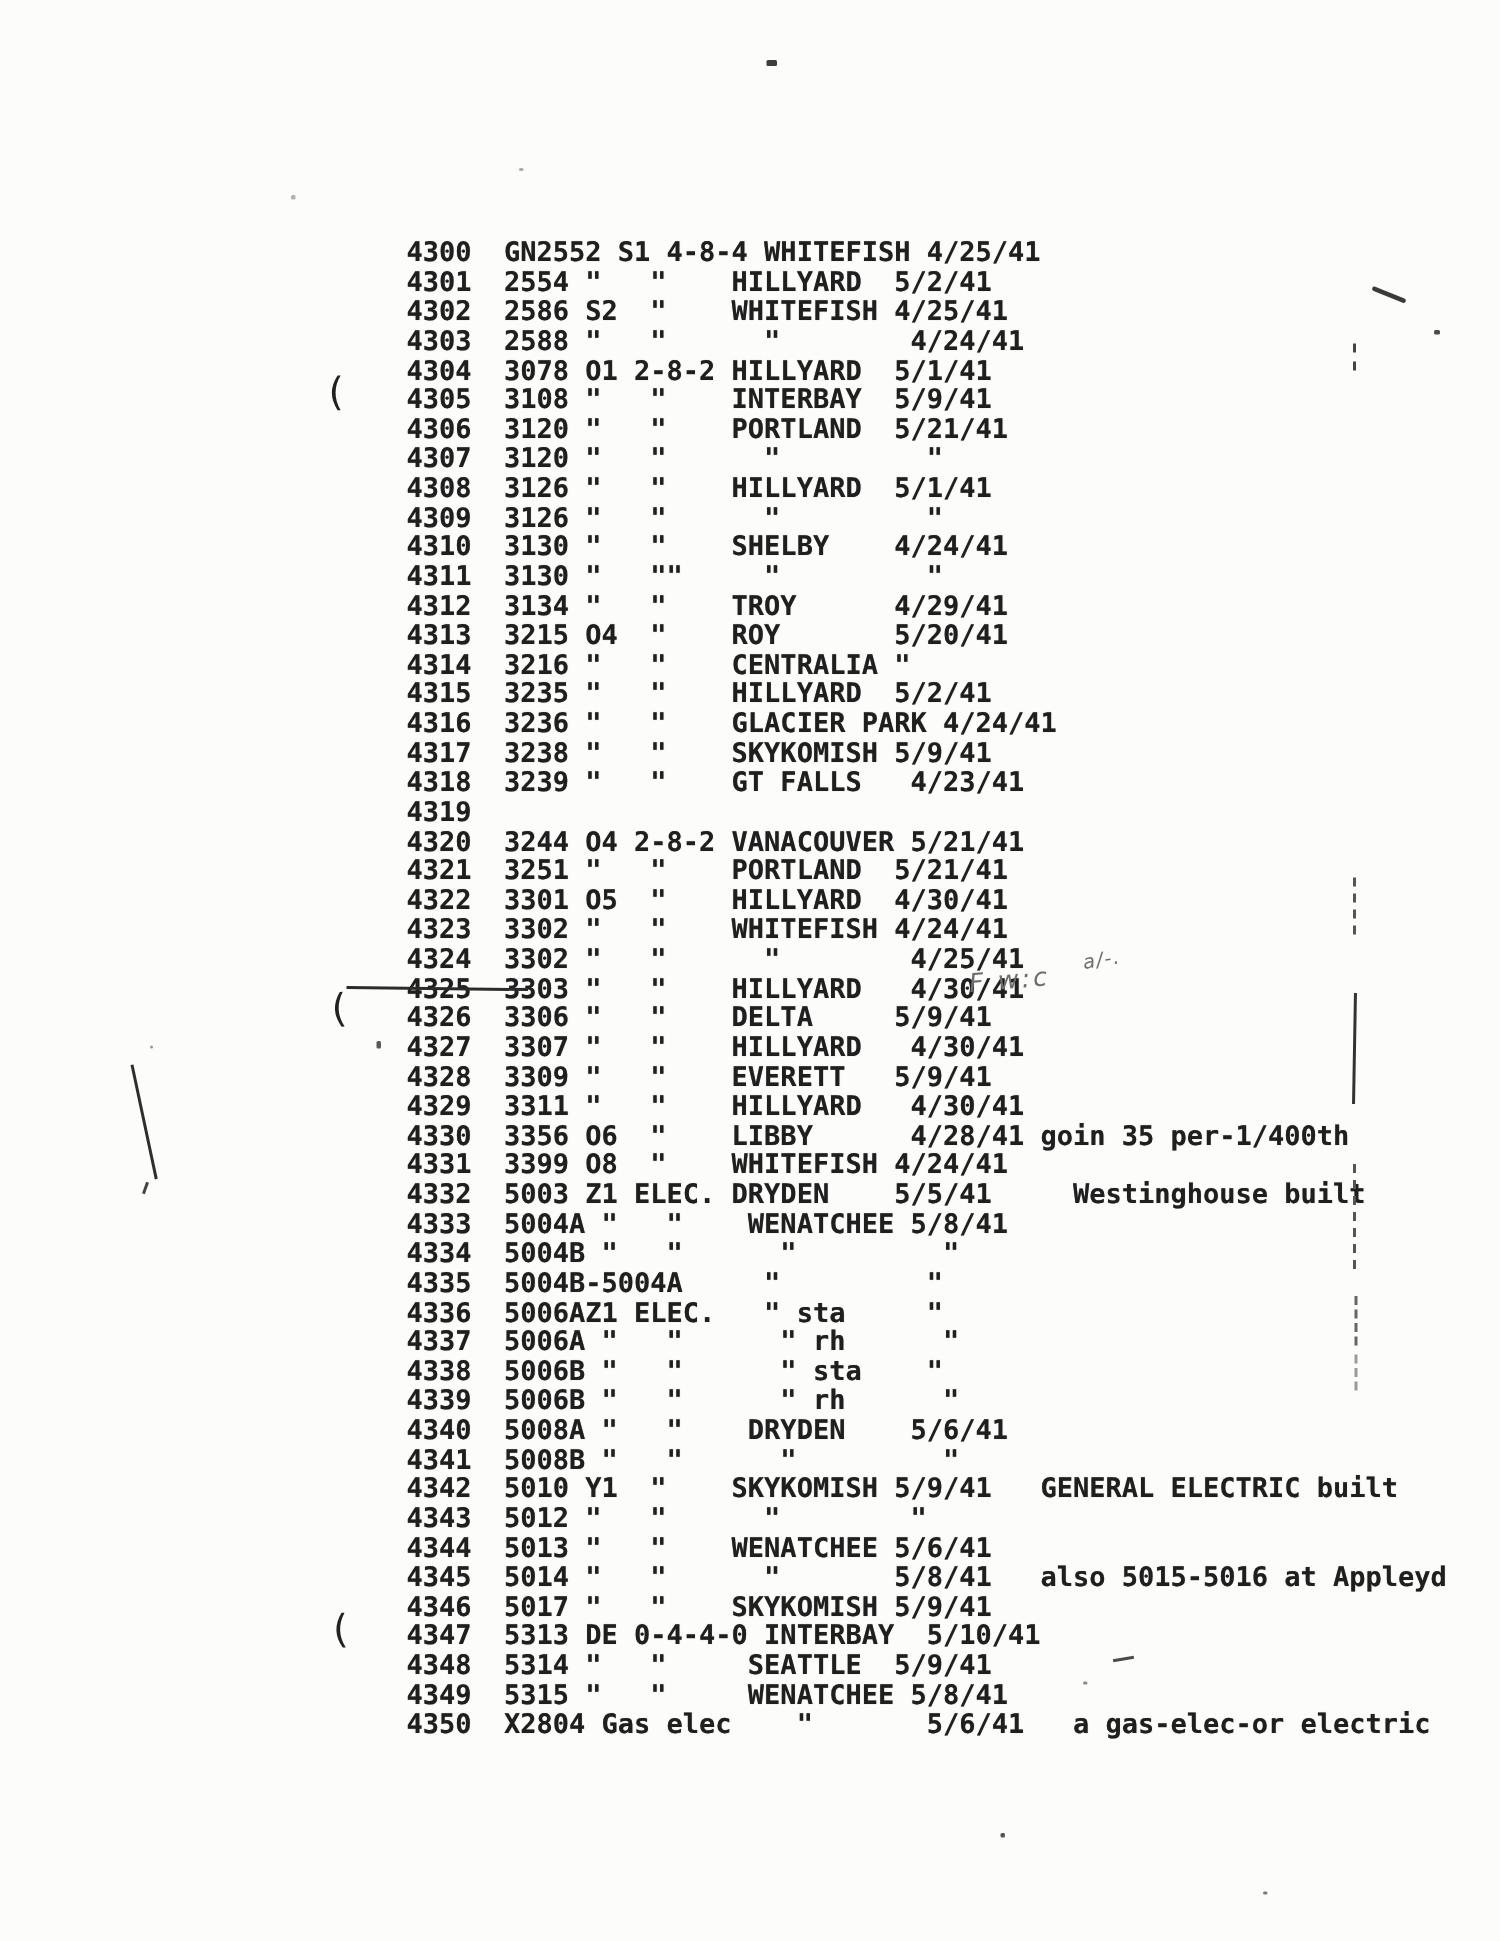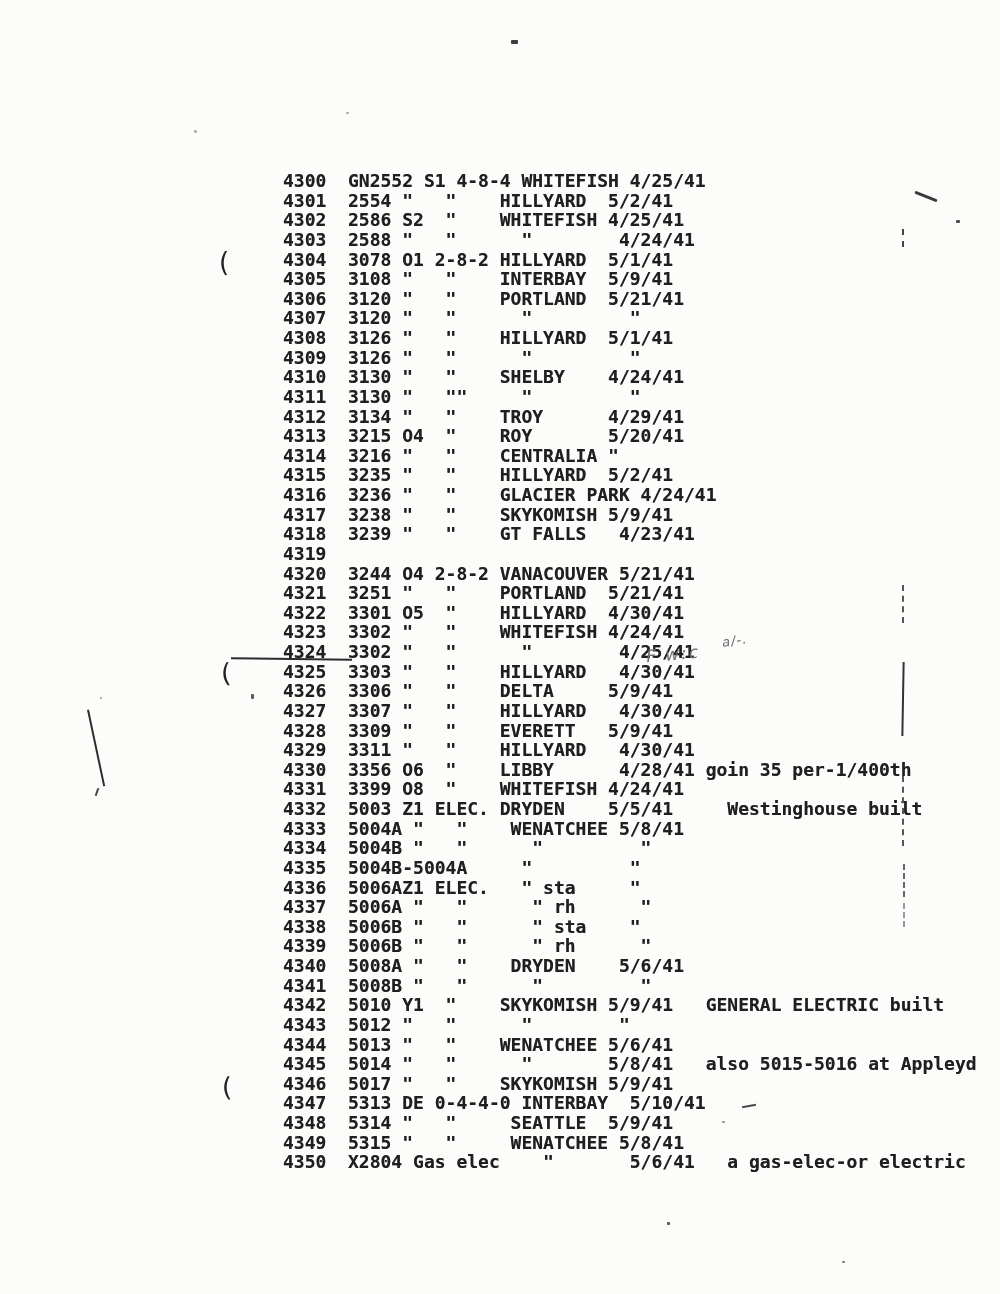--- a/index.html
+++ b/index.html
@@ -2,21 +2,21 @@
 <html><head>
 <meta charset="utf-8">
 <style>
   html,body{margin:0;padding:0;background:#e8e8e6;}
   .page{
     position:relative;width:1000px;height:1294px;background:#fcfcfa;
     overflow:hidden;font-family:"DejaVu Sans Mono",monospace;
   }
   
   .roster{
-    position:absolute;left:267px;top:155px;margin:16px;
+    position:absolute;left:267px;top:155px;margin:4px;
     font:700 18px/19.64px "DejaVu Sans Mono",monospace;
     color:#1f1f1f;white-space:pre;letter-spacing:0;
     text-shadow:0 0 .5px rgba(20,20,20,.55);
   }
   .roster div{height:19.64px;}
   
   .mark{position:absolute;}
   .paren{font:400 26px/26px "DejaVu Sans",sans-serif;color:#222;}
   .paren.p1{left:219px;top:249px;}
   .paren.p2{left:221px;top:660px;transform:rotate(-3deg);}

